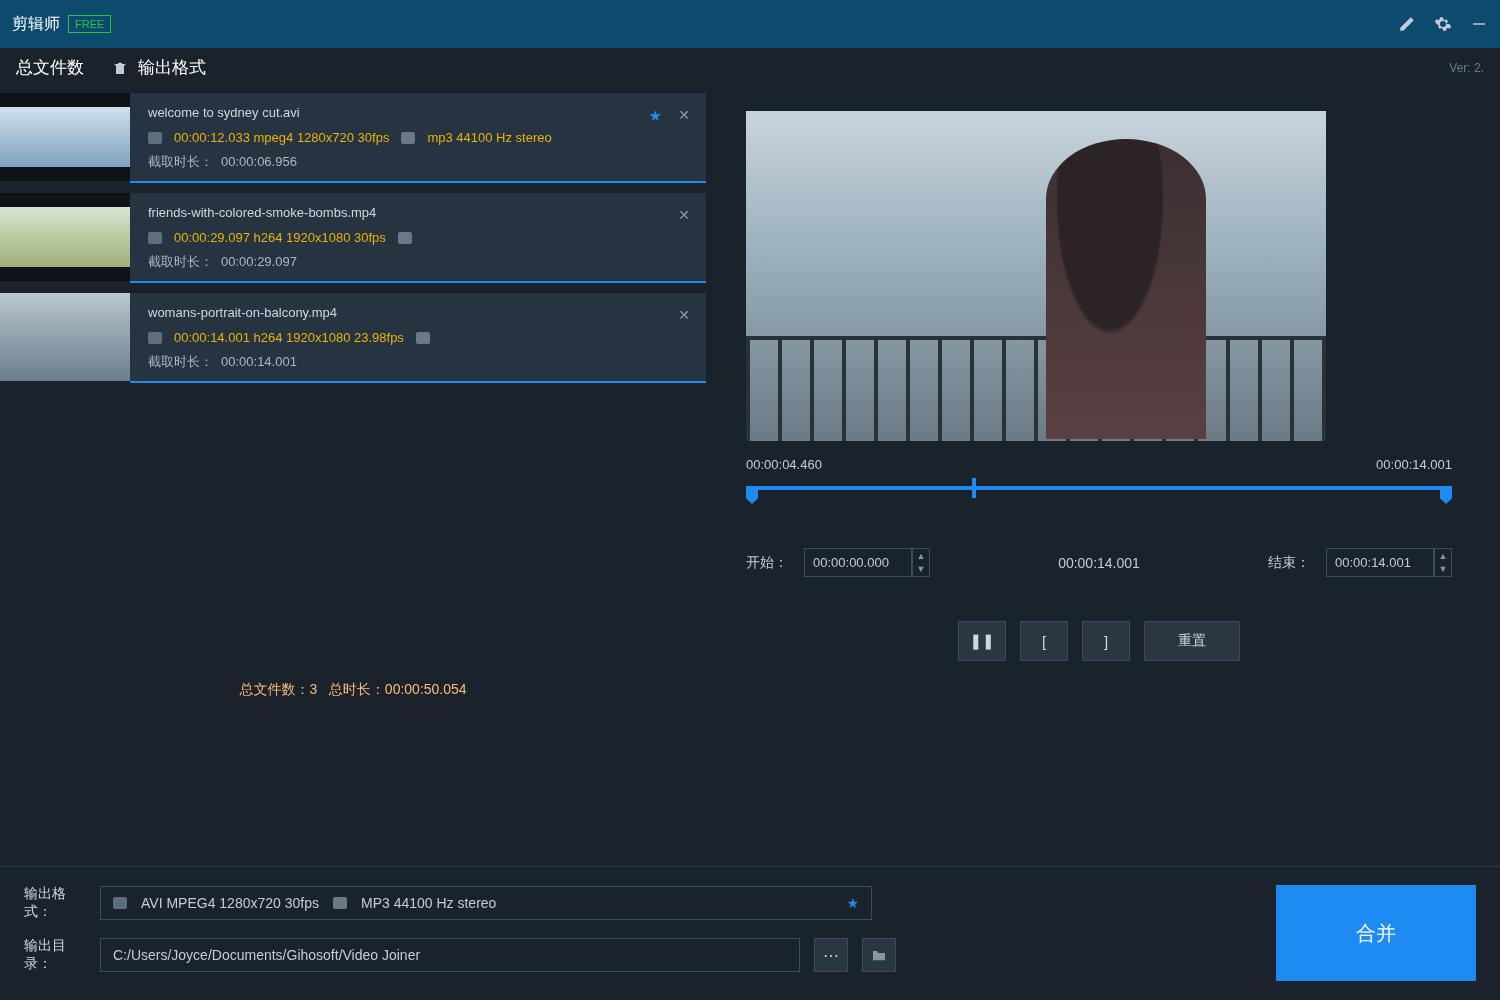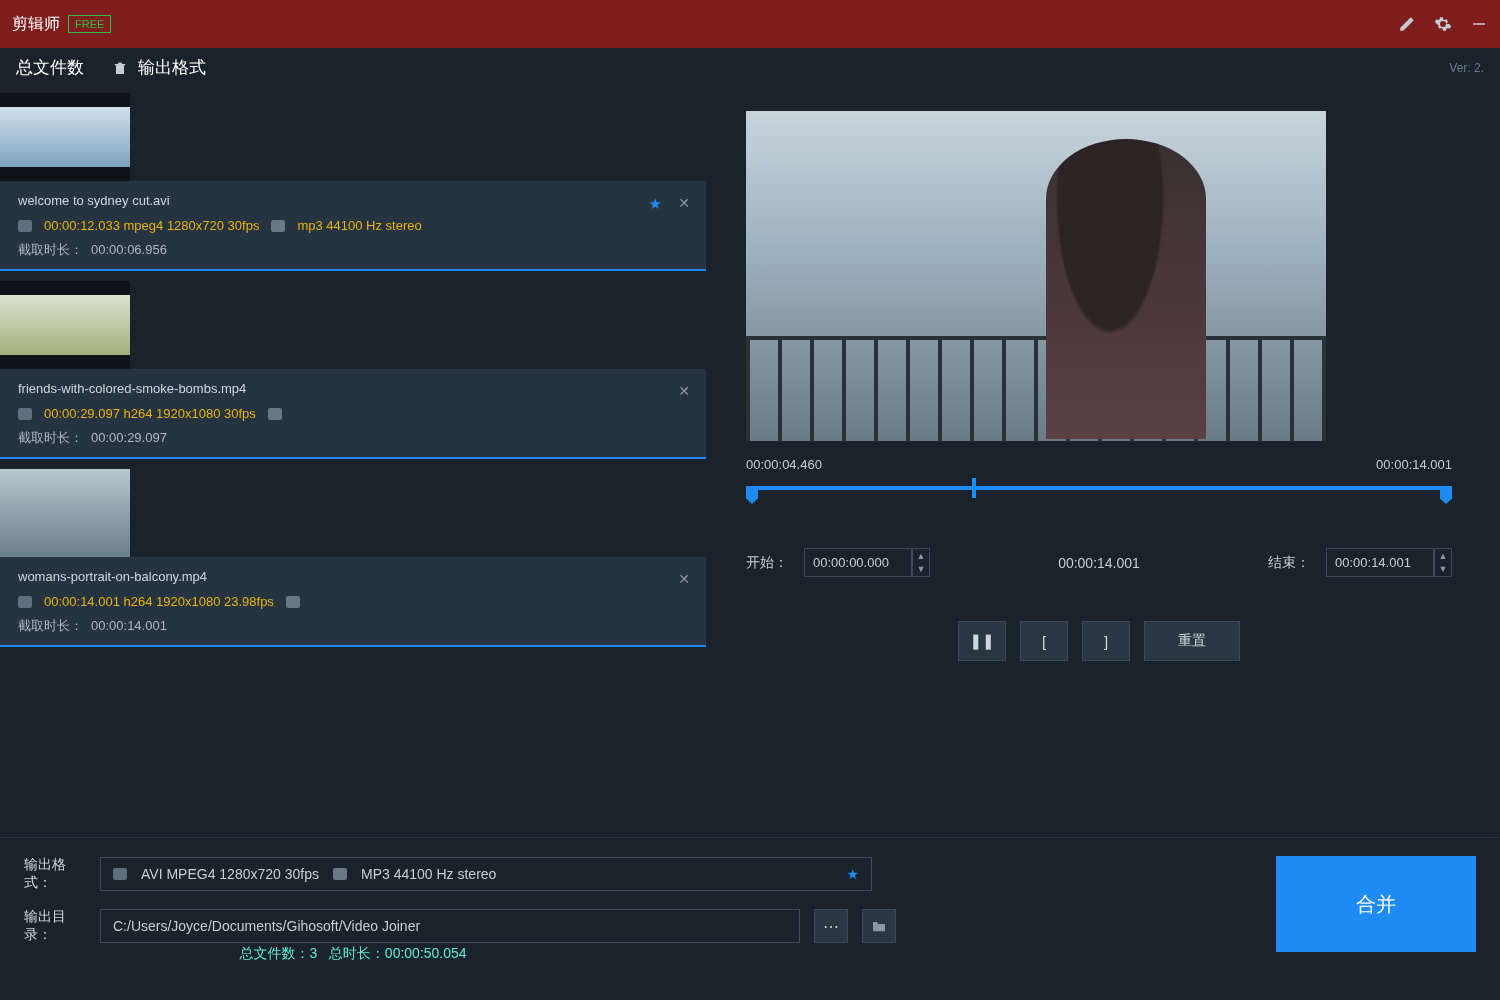--- a/index.html
+++ b/index.html
@@ -1,53 +1,53 @@
 <!DOCTYPE html>
 <html><head>
 <meta charset="utf-8">
 <style>
 * { margin:0; padding:0; box-sizing:border-box; font-family:"Microsoft YaHei",Arial,sans-serif; }
 body { background:#1a232b; color:#c5cdd4; width:1500px; height:1000px; overflow:hidden; position:relative; }
 
 
-.titlebar { display:flex; align-items:center; height:48px; padding:0 12px; background:#7f1d1d; }
+.titlebar { display:flex; align-items:center; height:48px; padding:0 12px; background:#0c4a6e; }
 .app-name { font-size:16px; color:#fff; margin-right:8px; }
 .free-badge { border:1px solid #2fbf3e; color:#2fbf3e; font-size:11px; padding:2px 6px; }
 .titlebar-right { margin-left:auto; display:flex; align-items:center; gap:18px; }
 .tb-icon { width:18px; height:18px; cursor:pointer; fill:#c5cdd4; }
 
 
 .toolbar { display:flex; align-items:center; padding:8px 16px 14px; }
 .tool-btn { color:#fff; font-size:17px; margin-right:28px; cursor:pointer; display:flex; align-items:center; gap:10px; }
 .tool-icon { width:16px; height:16px; fill:#c5cdd4; }
 .ver { margin-left:auto; font-size:12px; color:#6b7a88; }
 
 
 .main { display:flex; }
 .left-col { width:706px; }
 .right-col { flex:1; padding:18px 48px 0 40px; }
 
 
 .file-list { }
-.file-row { display:flex; margin-bottom:10px;flex-direction:column; }
+.file-row { display:flex; margin-bottom:10px; }
 .thumb { width:130px; height:88px; background:#0d1318; position:relative; }
 .thumb-city { position:absolute; inset:14px 0; background:linear-gradient(#cfe0ed,#7fa3bf); }
 .thumb-field { position:absolute; inset:14px 0; background:linear-gradient(#d8e4d0,#9fb078); }
 .thumb-balc { position:absolute; inset:0; background:linear-gradient(#b9c7cf,#6a7e8b); }
 .file-card { flex:1; background:#263341; border-bottom:2px solid #1d8bf1; padding:12px 18px 10px; position:relative; color:#c0c9d2; font-size:13px; }
 .file-name { color:#cfd7de; margin-bottom:10px; }
 .file-meta { display:flex; align-items:center; gap:12px; margin-bottom:8px; color:#eab308; font-size:13px; }
 .meta-icon { display:inline-block; width:14px; height:12px; background:#5f6e7c; border-radius:2px; }
 .meta-icon.a { background:#6b7886; }
 .file-cut { font-size:13px; color:#aeb7c0; }
 .file-cut span.lbl { margin-right:8px; }
 .star-ic { position:absolute; top:14px; right:44px; color:#1d8bf1; font-size:15px; cursor:pointer; }
 .close-ic { position:absolute; top:14px; right:16px; color:#8c97a3; font-size:14px; cursor:pointer; }
 
-.totals { text-align:center; font-size:14px; color:#5eead4; padding:18px 0; margin-top:280px;}
+.totals { text-align:center; font-size:14px; color:#fdba74; padding:18px 0; margin-top:280px;}
 
 
 .preview { width:580px; height:330px; background:linear-gradient(180deg,#c9d4dc 0%,#9eb3c0 40%,#6a7b86 100%); position:relative; }
 .preview .railing { position:absolute; bottom:0; left:0; right:0; height:105px; background:repeating-linear-gradient(90deg,#2a3238 0 4px,transparent 4px 32px); border-top:4px solid #2a3238;}
 .preview .figure { position:absolute; right:120px; top:28px; width:160px; height:300px; background:radial-gradient(ellipse at 40% 20%,#2b2324 0 38%,transparent 40%),linear-gradient(#3a2f31,#5a4042); border-radius:50% 50% 0 0 / 20% 20% 0 0;}
 .timeline-wrap { margin-top:16px; }
 .tl-times { display:flex; justify-content:space-between; font-size:13px; color:#c5cdd4; margin-bottom:6px; }
 .timeline { position:relative; height:24px; }
 .tl-track { position:absolute; top:8px; left:0; right:0; height:4px; background:#1d8bf1; }
 .tl-scrub { position:absolute; top:0; width:4px; height:20px; background:#1d8bf1; left:32%;}
@@ -59,21 +59,21 @@
 .tc-input { border:1px solid #3d4b58; background:transparent; color:#c5cdd4; padding:6px 8px; font-size:13px; width:108px; display:flex; align-items:center;}
 .spinner { display:flex; flex-direction:column; border:1px solid #3d4b58; }
 .spinner span{width:16px;height:13px;display:flex;align-items:center;justify-content:center;font-size:9px;color:#8a96a2;cursor:pointer;}
 .tc-mid { flex:1; text-align:center;}
 
 .play-controls { display:flex; gap:14px; margin-top:44px; justify-content:center; align-items:center;}
 .pc-btn { width:48px; height:40px; border:1px solid #3d4b58; background:#2a3642; display:flex; align-items:center; justify-content:center; color:#cfd7de; font-size:15px; cursor:pointer;}
 .pc-btn.wide{width:96px;font-size:14px}
 
 
-.bottom { position:absolute; bottom:0; left:0; right:0; padding:18px 24px 40px; display:flex; gap:28px; border-top:1px solid #2a3540;}
+.bottom { position:absolute; bottom:0; left:0; right:0; padding:18px 24px 11px; display:flex; gap:28px; border-top:1px solid #2a3540;}
 .bot-left { flex:1; }
 .bot-row { display:flex; align-items:center; gap:14px; margin-bottom:16px;}
 .bot-lbl { font-size:14px; color:#cfd7de; width:62px;}
 .bot-field { flex:1; border:1px solid #3d4b58; padding:8px 12px; display:flex; align-items:center; gap:14px; font-size:14px; color:#c5cdd4; max-width:772px; position:relative;}
 .bot-field .star-r { margin-left:auto; color:#1d8bf1; cursor:pointer;}
 .bot-sq { width:34px; height:34px; border:1px solid #3d4b58; background:#2a3642; display:flex; align-items:center; justify-content:center; cursor:pointer;}
 .merge-btn { width:200px; background:#1d8bf1; color:#fff; display:flex; align-items:center; justify-content:center; font-size:20px; cursor:pointer; height:96px;}
 </style>
 </head>
 <body>

